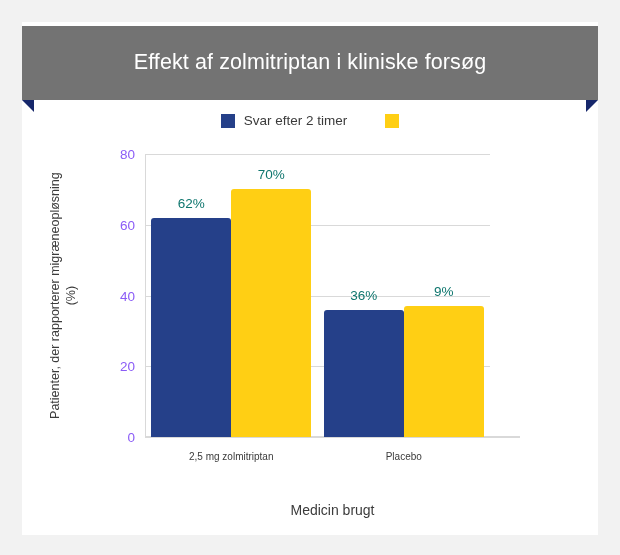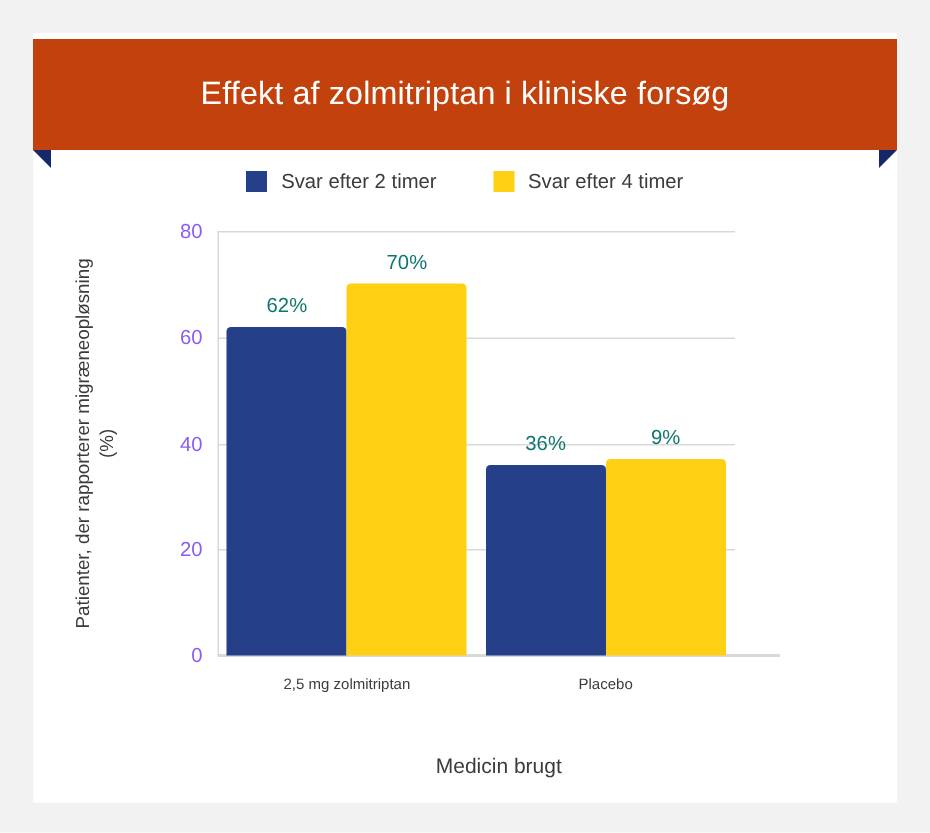--- a/index.html
+++ b/index.html
@@ -54,21 +54,21 @@
     right: 22px;
     border-width: 0 0 12px 12px;
     border-color: transparent transparent transparent #16276b;
   }
   .ribbon {
     position: absolute;
     left: 22px;
     top: 0px;
     width: 576px;
     height: 74px;
-    background: #c2410c;
+    background: #737373;
     display: flex;
     align-items: center;
     justify-content: center;
   }
   .ribbon-title {
     color: #ffffff;
     font-size: 21.5px;
     font-weight: 400;
     letter-spacing: 0.1px;
     line-height: 1;
@@ -212,21 +212,20 @@
     </div>
   </div>
 
   <div class="legend">
     <div class="legend-item">
       <span class="legend-swatch" id="sw1" style="background: rgb(37, 64, 137);"></span>
       <span class="legend-label">Svar efter 2 timer</span>
     </div>
     <div class="legend-item">
       <span class="legend-swatch" id="sw2" style="background: rgb(255, 207, 20);"></span>
-      <span class="legend-label">Svar efter 4 timer</span>
     </div>
   </div>
 
   <div class="chart-area">
 
     <div class="ylabel">
       <div>Patienter, der rapporterer migræneopløsning</div>
       <div>(%)</div>
     </div>
 

